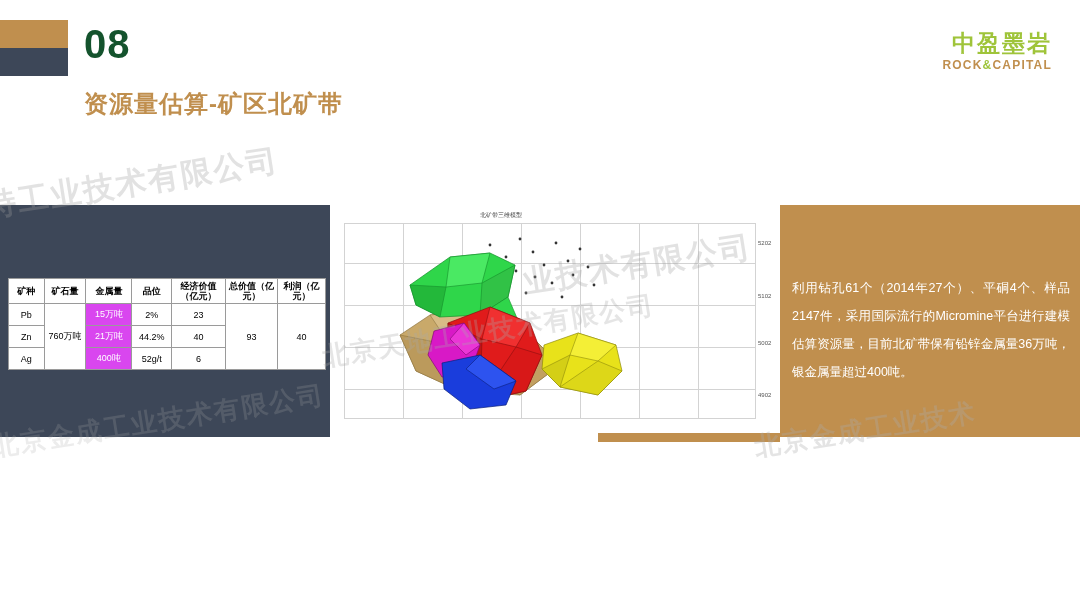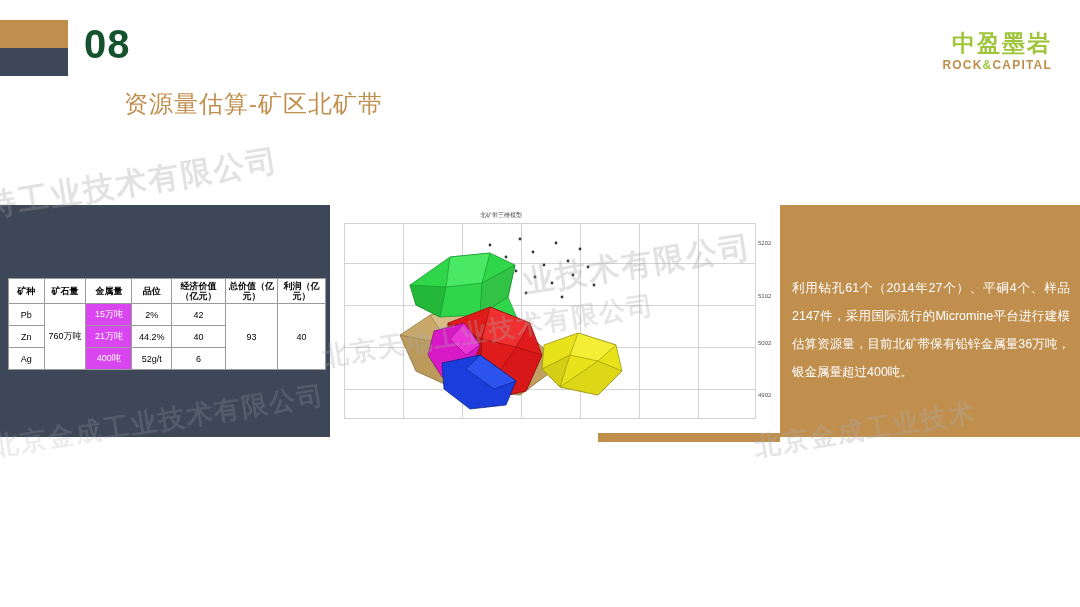--- a/index.html
+++ b/index.html
@@ -15,23 +15,22 @@
   .accent-navy{position:absolute;left:0;top:48px;width:68px;height:28px;background:#3d4758;}
 
   .page-number{
     position:absolute;left:84px;top:20px;
     font-size:40px;font-weight:bold;color:#14532d;
     letter-spacing:1px;line-height:48px;
   }
 
   .slide-title{
     position:absolute;left:84px;top:88px;
-    font-size:24px;font-weight:normal;color:#c08f4e;
+    font-size:24px;font-weight:bold;color:#c08f4e;
     letter-spacing:1px;
-    margin-left:40px;
   }
 
   
   .logo{position:absolute;right:28px;top:30px;width:130px;text-align:right;}
   .logo-cn{font-size:23px;font-weight:bold;color:#9fc43a;letter-spacing:2px;line-height:26px;}
   .logo-en{font-size:12px;font-weight:bold;color:#c08f4e;letter-spacing:1.2px;margin-top:2px;}
   .logo-en .mark{color:#9fc43a;}
 
   
   .band-left{
@@ -130,21 +129,21 @@
         <th class="w-total">总价值（亿元）</th>
         <th class="w-profit">利润（亿元）</th>
       </tr>
     </thead>
     <tbody>
       <tr>
         <td>Pb</td>
         <td rowspan="3">760万吨</td>
         <td class="cell-blue">15万吨</td>
         <td>2%</td>
-        <td>42</td>
+        <td>23</td>
         <td rowspan="3">93</td>
         <td rowspan="3">40</td>
       </tr>
       <tr>
         <td>Zn</td>
         <td class="cell-blue">21万吨</td>
         <td>44.2%</td>
         <td>40</td>
       </tr>
       <tr>

